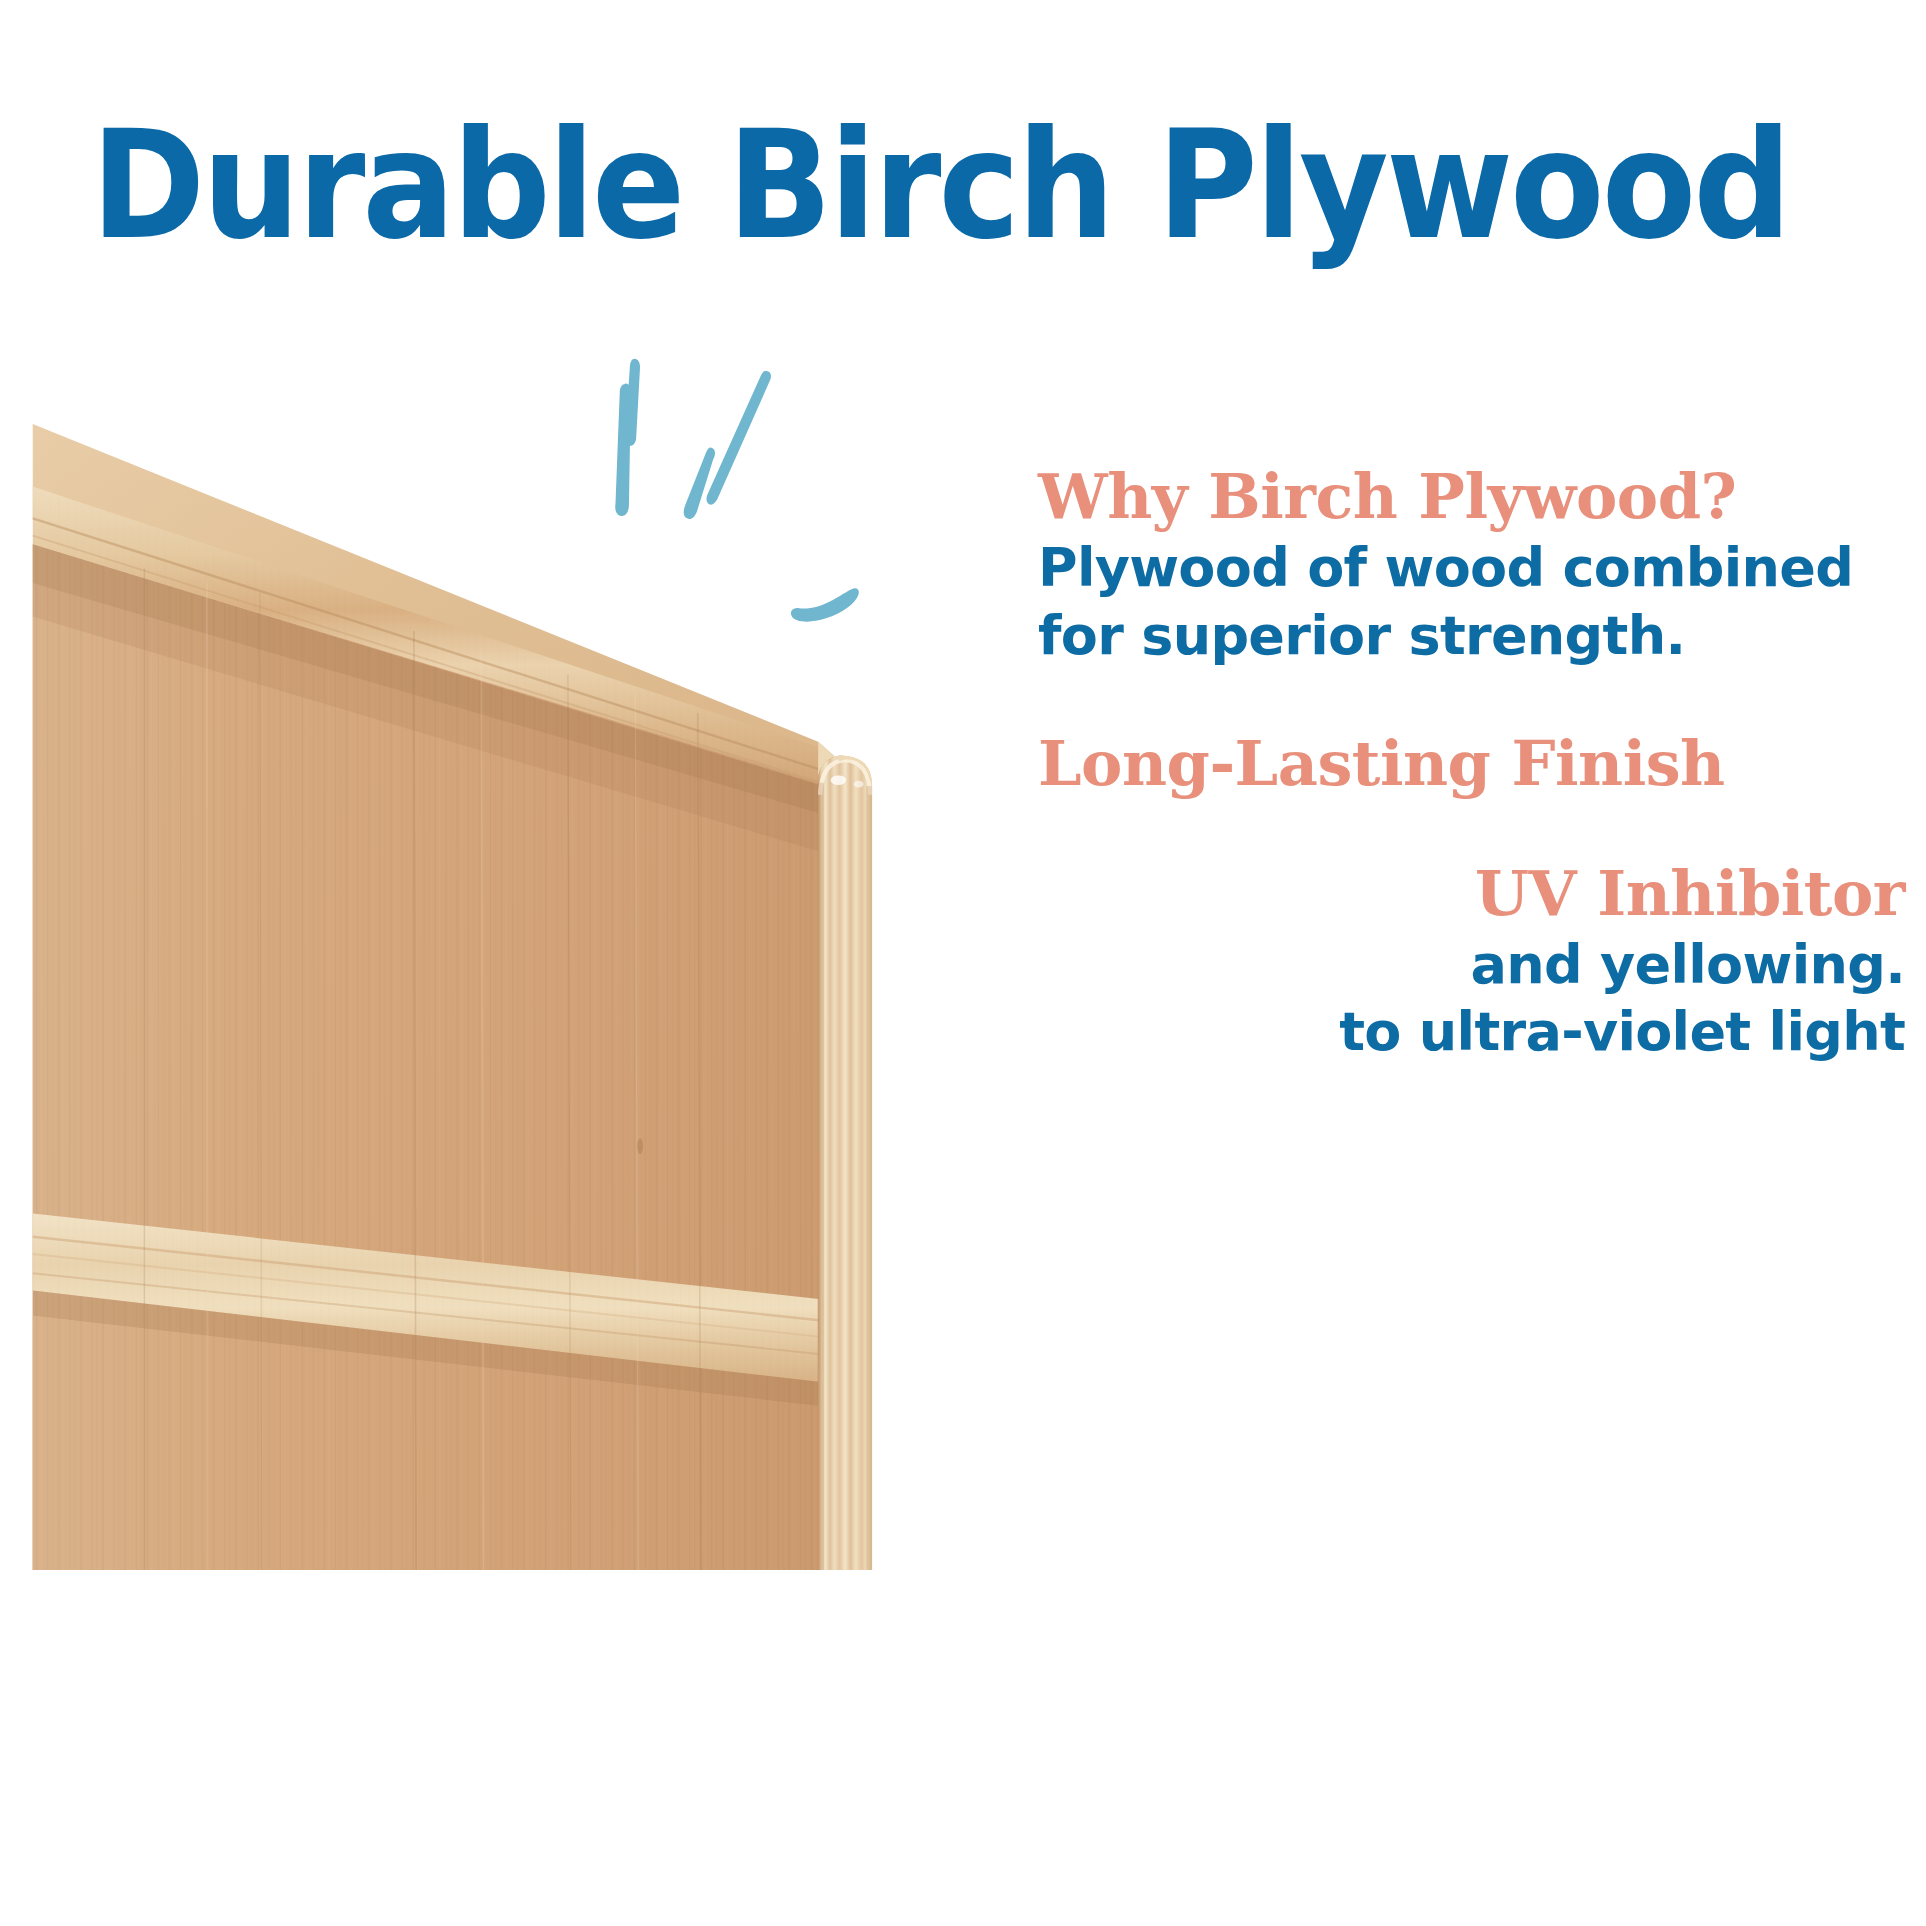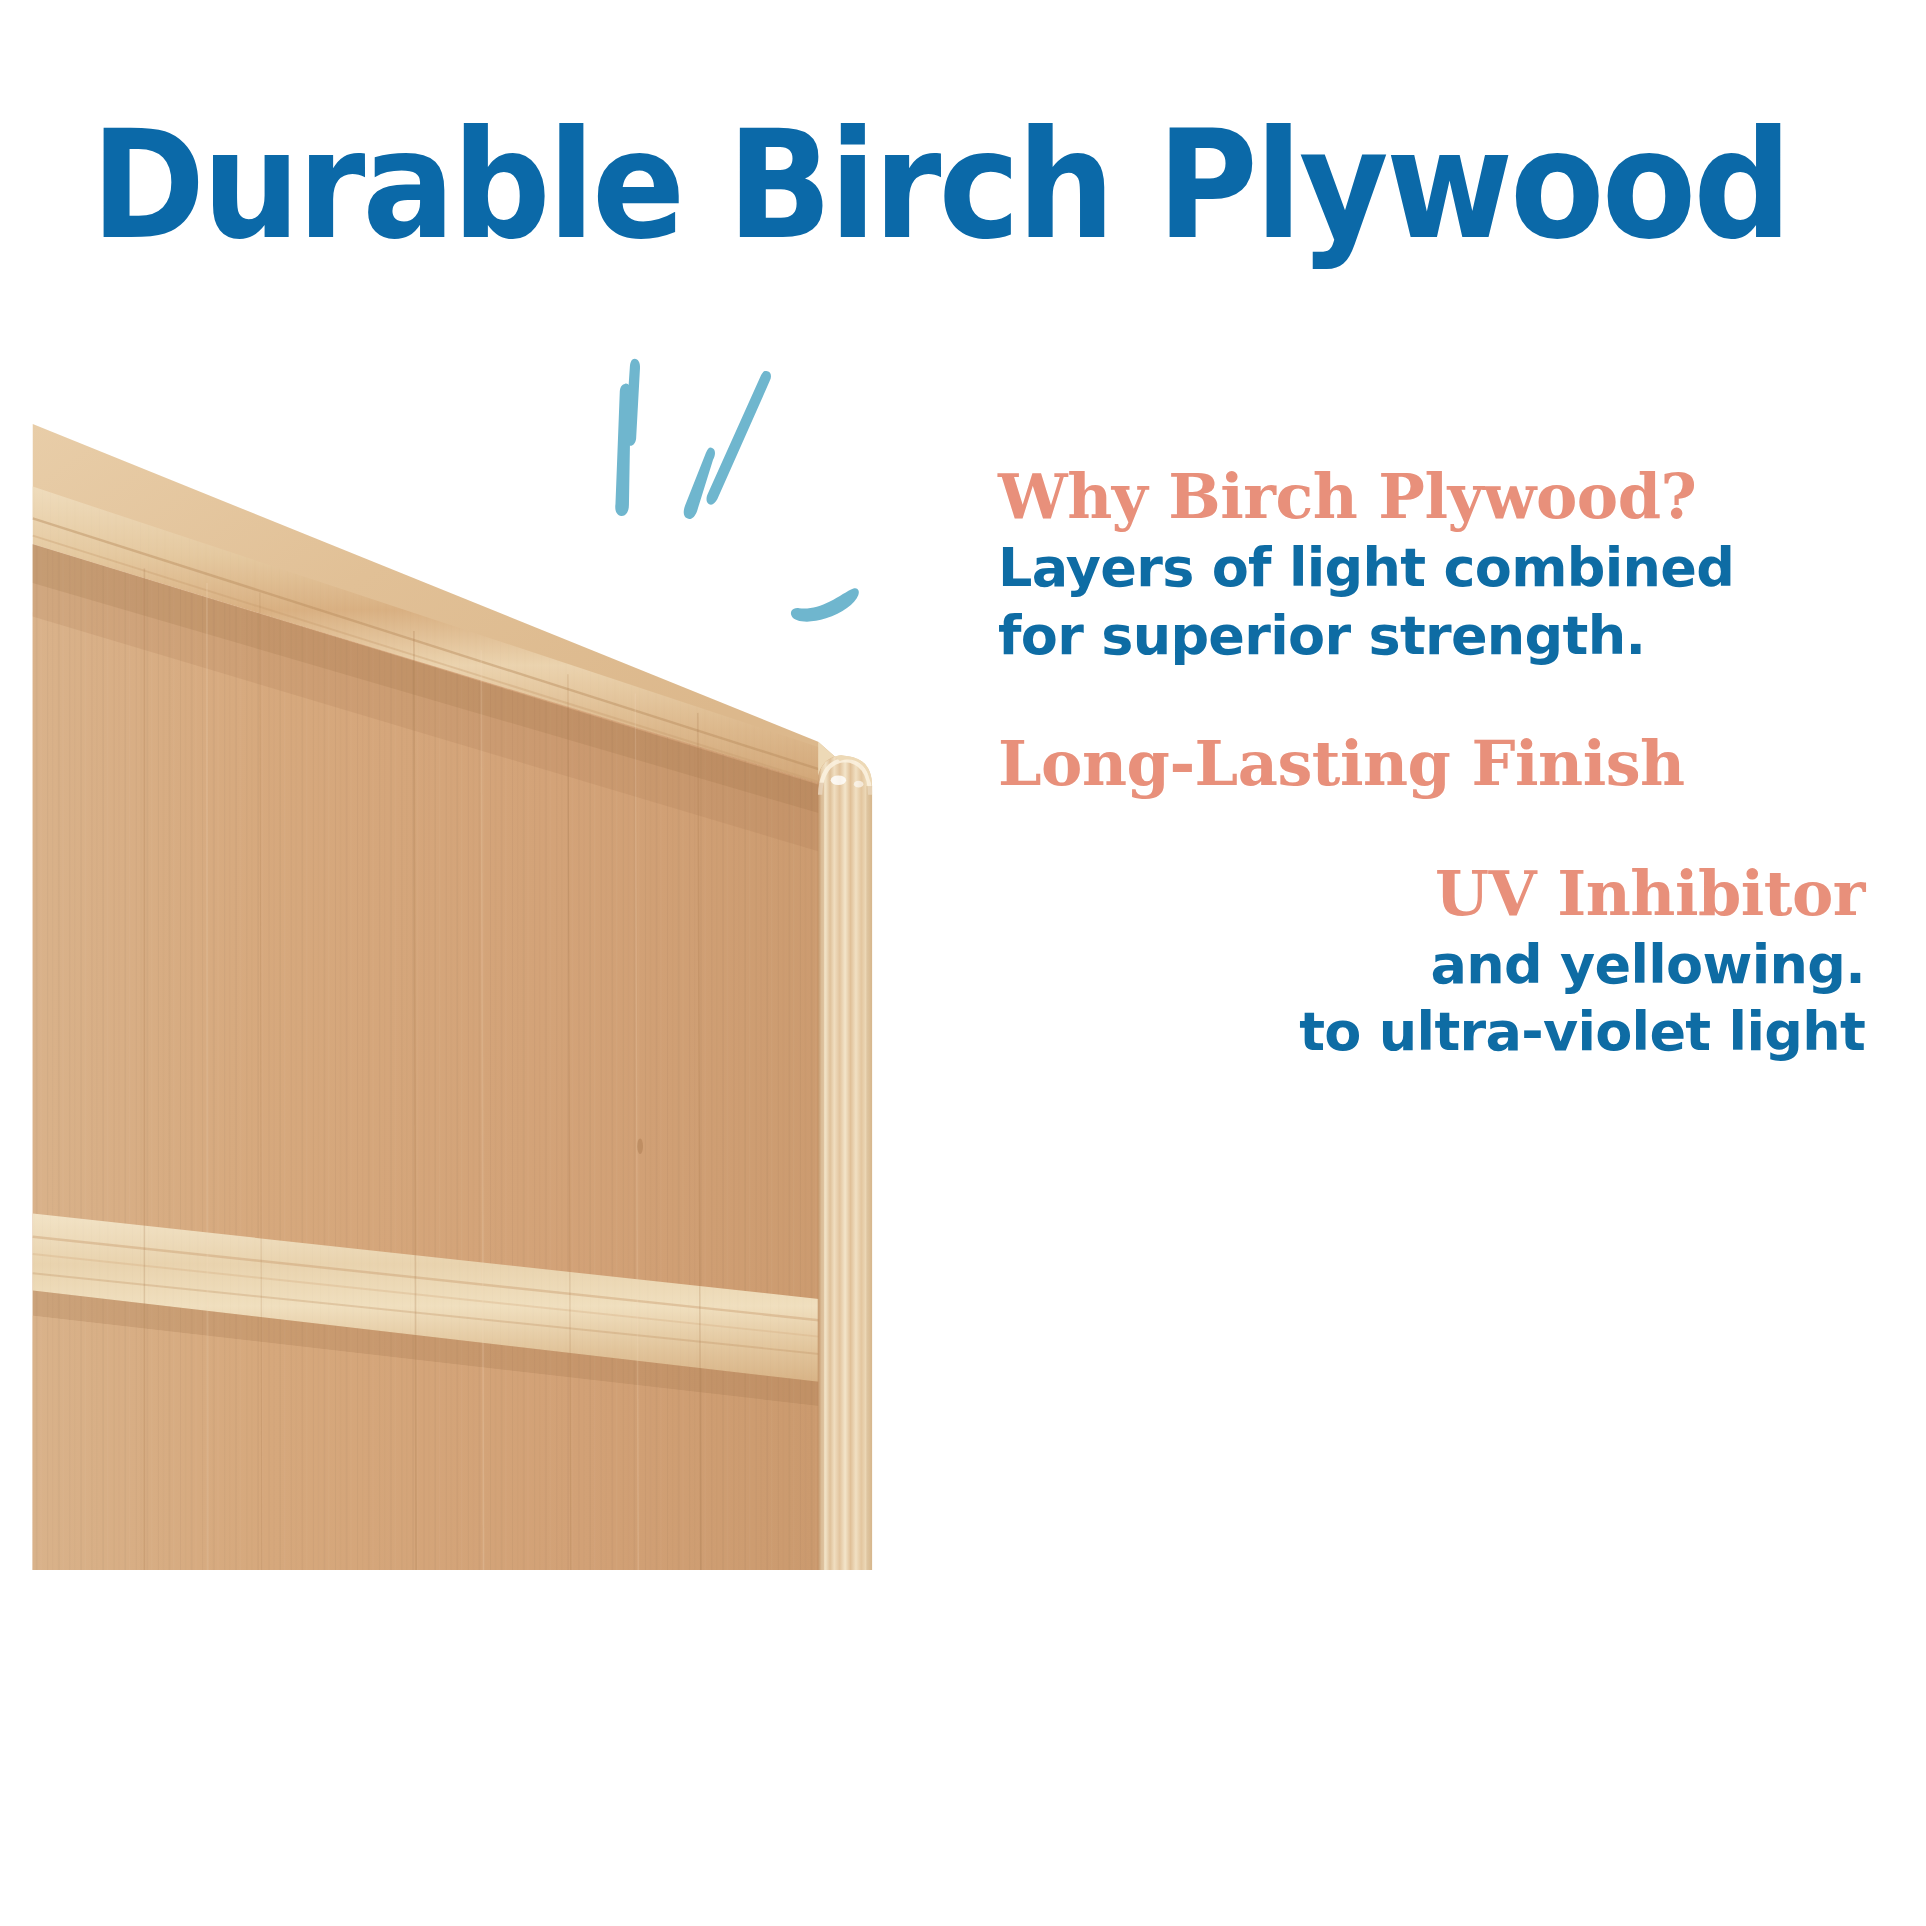--- a/index.html
+++ b/index.html
@@ -34,21 +34,21 @@
     position:absolute;
     left:0px; top:424px;
     width:900px; height:1454px;
     overflow:hidden;
   }
   .photo svg{display:block;width:100%;height:100%;}
 
   
   .textcol{
     position:absolute;
-    left:998px; top:462px;
+    left:1038px; top:462px;
     width:867px;
   }
   .blk{margin:0 0 0 0;}
   .blk.b1{padding-top:0px;}
   .blk.b2{padding-top:60px;}
   .blk.b3{padding-top:57px;text-align:right;}
 
   .h{
     color:#E8907B;
     font-family:"DejaVu Serif", serif;
@@ -218,21 +218,21 @@
 
       <ellipse cx="1330" cy="1500" rx="6" ry="16" fill="#9D6E41" opacity="0.35"></ellipse>
     </svg>
   </div>
 
   <div class="textcol">
 
     <div class="blk b1">
       <div class="h">Why Birch Plywood?</div>
       <div class="p">
-        <span class="ln">Layers of light combined</span>
+        <span class="ln">Plywood of wood combined</span>
         <span class="ln">for superior strength.</span>
       </div>
     </div>
 
     <div class="blk b2">
       <div class="h">Long-Lasting Finish</div>
       <div class="p">
       </div>
     </div>
 

